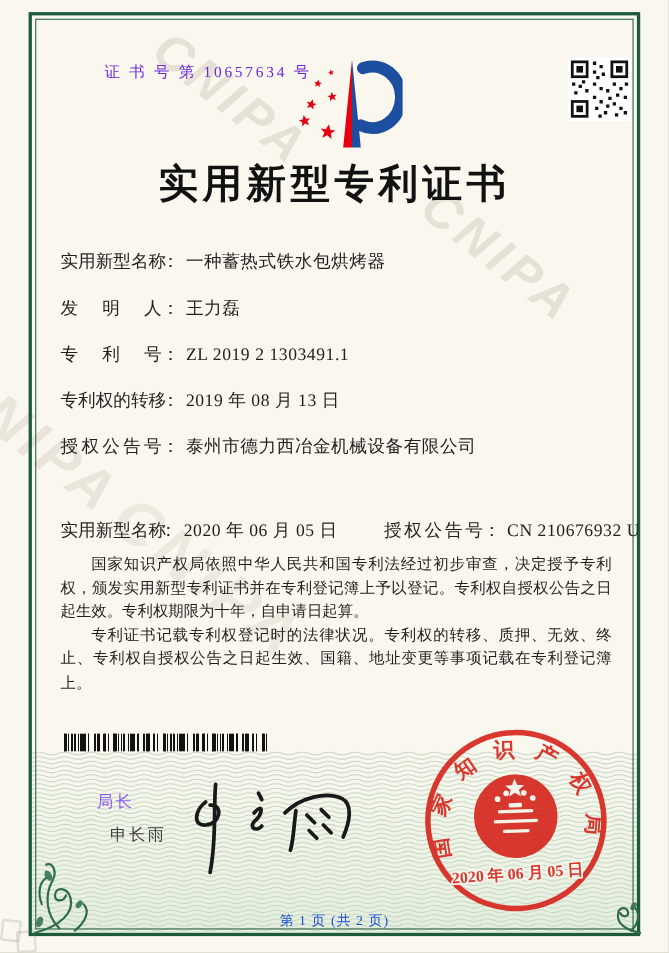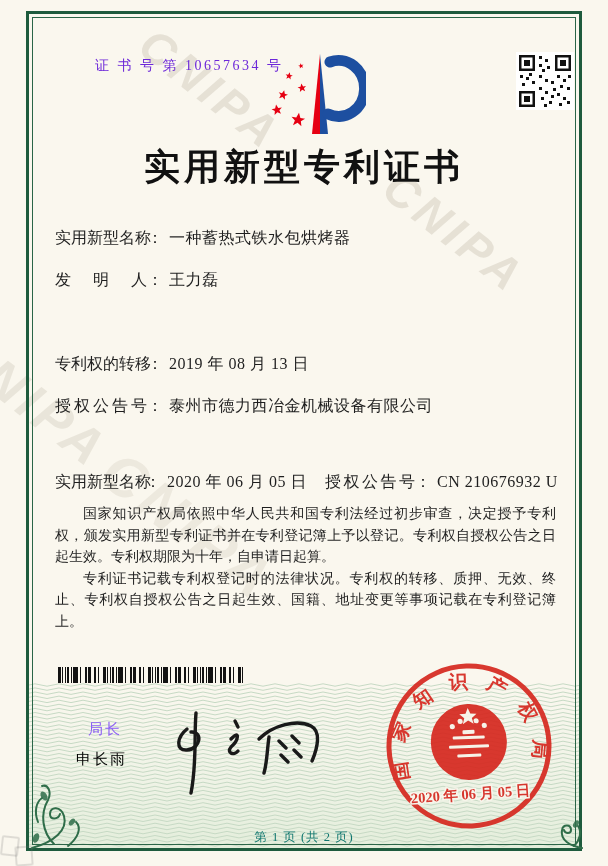--- a/index.html
+++ b/index.html
@@ -13,34 +13,34 @@
       font-weight:700;color:rgba(197,190,173,.38);transform:rotate(38deg);letter-spacing:5px;pointer-events:none;}
   
   .cert-no{position:absolute;left:55px;top:57px;font-size:14px;letter-spacing:2.5px;color:#6d28d9;margin-left:40px;}
   .title{position:absolute;left:0;top:143px;width:100%;text-align:center;font-size:36px;font-weight:700;letter-spacing:4px;color:#111;}
   
   .row{position:absolute;left:55px;font-size:16px;white-space:nowrap;}
   .flabel{display:inline-block;width:92px;text-align:justify;text-align-last:justify;vertical-align:bottom;}
   .flabel2{display:inline-block;width:90px;text-align:justify;text-align-last:justify;vertical-align:bottom;}
   .colon{margin-right:6px;}
   .fvalue{letter-spacing:.5px;}
-  .pair2{margin-left:18px;}
+  .pair2{margin-left:42px;}
   
   .body-text{position:absolute;left:55px;top:503px;width:501px;font-size:14px;line-height:21.5px;text-align:justify;}
   .body-text p{margin:0;text-indent:2em;}
   
   .barcode{position:absolute;left:58px;top:667px;width:185px;height:16px;
     background-image:
       repeating-linear-gradient(90deg,#121212 0 2px,transparent 2px 4px,#121212 4px 5px,transparent 5px 9px),
       repeating-linear-gradient(90deg,#121212 0 3px,transparent 3px 7px,#121212 7px 8px,transparent 8px 15px);}
   
   .sig-title{position:absolute;left:88px;top:720px;font-size:15px;letter-spacing:2px;font-family:"Liberation Sans","DejaVu Sans",sans-serif;color:#8b5cf6;}
-  .sig-name{position:absolute;left:76px;top:750px;font-size:15px;letter-spacing:2px;font-family:Liberation Mono, monospace;color:#000000;}
-  
-  .footer{position:absolute;left:0;top:829px;width:100%;text-align:center;font-size:12.5px;letter-spacing:1px;color:#0f766e;}
+  .sig-name{position:absolute;left:100px;top:750px;font-size:15px;letter-spacing:2px;font-family:Liberation Mono, monospace;color:#404040;}
+  
+  .footer{position:absolute;left:0;top:829px;width:100%;text-align:center;font-size:12.5px;letter-spacing:1px;color:#1d4ed8;}
   
   .ghost{position:absolute;border:2px solid rgba(110,110,110,.4);border-radius:2px;filter:blur(.6px);opacity:.5;}
   svg{position:absolute;}
 </style>
 </head>
 <body>
 
 <div id="page">
 
   <div class="wm" style="left:128px;top:62px;font-size:46px;">CNIPA</div>
@@ -123,20 +123,23 @@
     </g>
   </svg>
 
   <div class="title">实用新型专利证书</div>
 
   <div class="row" style="top:270px">
     <span class="flabel">发明人</span><span class="colon">：</span><span class="fvalue">王力磊</span>
   </div>
   <div class="row" style="top:228px">
     <span class="flabel">实用新型名称</span><span class="colon">：</span><span class="fvalue">一种蓄热式铁水包烘烤器</span>
+  </div>
+  <div class="row" style="top:312px">
+    <span class="flabel">专利号</span><span class="colon">：</span><span class="fvalue">ZL 2019 2 1303491.1</span>
   </div>
   <div class="row" style="top:354px">
     <span class="flabel">专利权的转移</span><span class="colon">：</span><span class="fvalue">2019 年 08 月 13 日</span>
   </div>
   <div class="row" style="top:396px">
     <span class="flabel">授权公告号</span><span class="colon">：</span><span class="fvalue">泰州市德力西冶金机械设备有限公司</span>
   </div>
   <div class="row" style="top:472px">
     <span class="flabel2">实用新型名称</span><span class="colon">：</span><span class="fvalue">2020 年 06 月 05 日</span><span class="pair2"><span class="flabel2">授权公告号</span><span class="colon">：</span><span class="fvalue">CN 210676932 U</span></span>
   </div>

